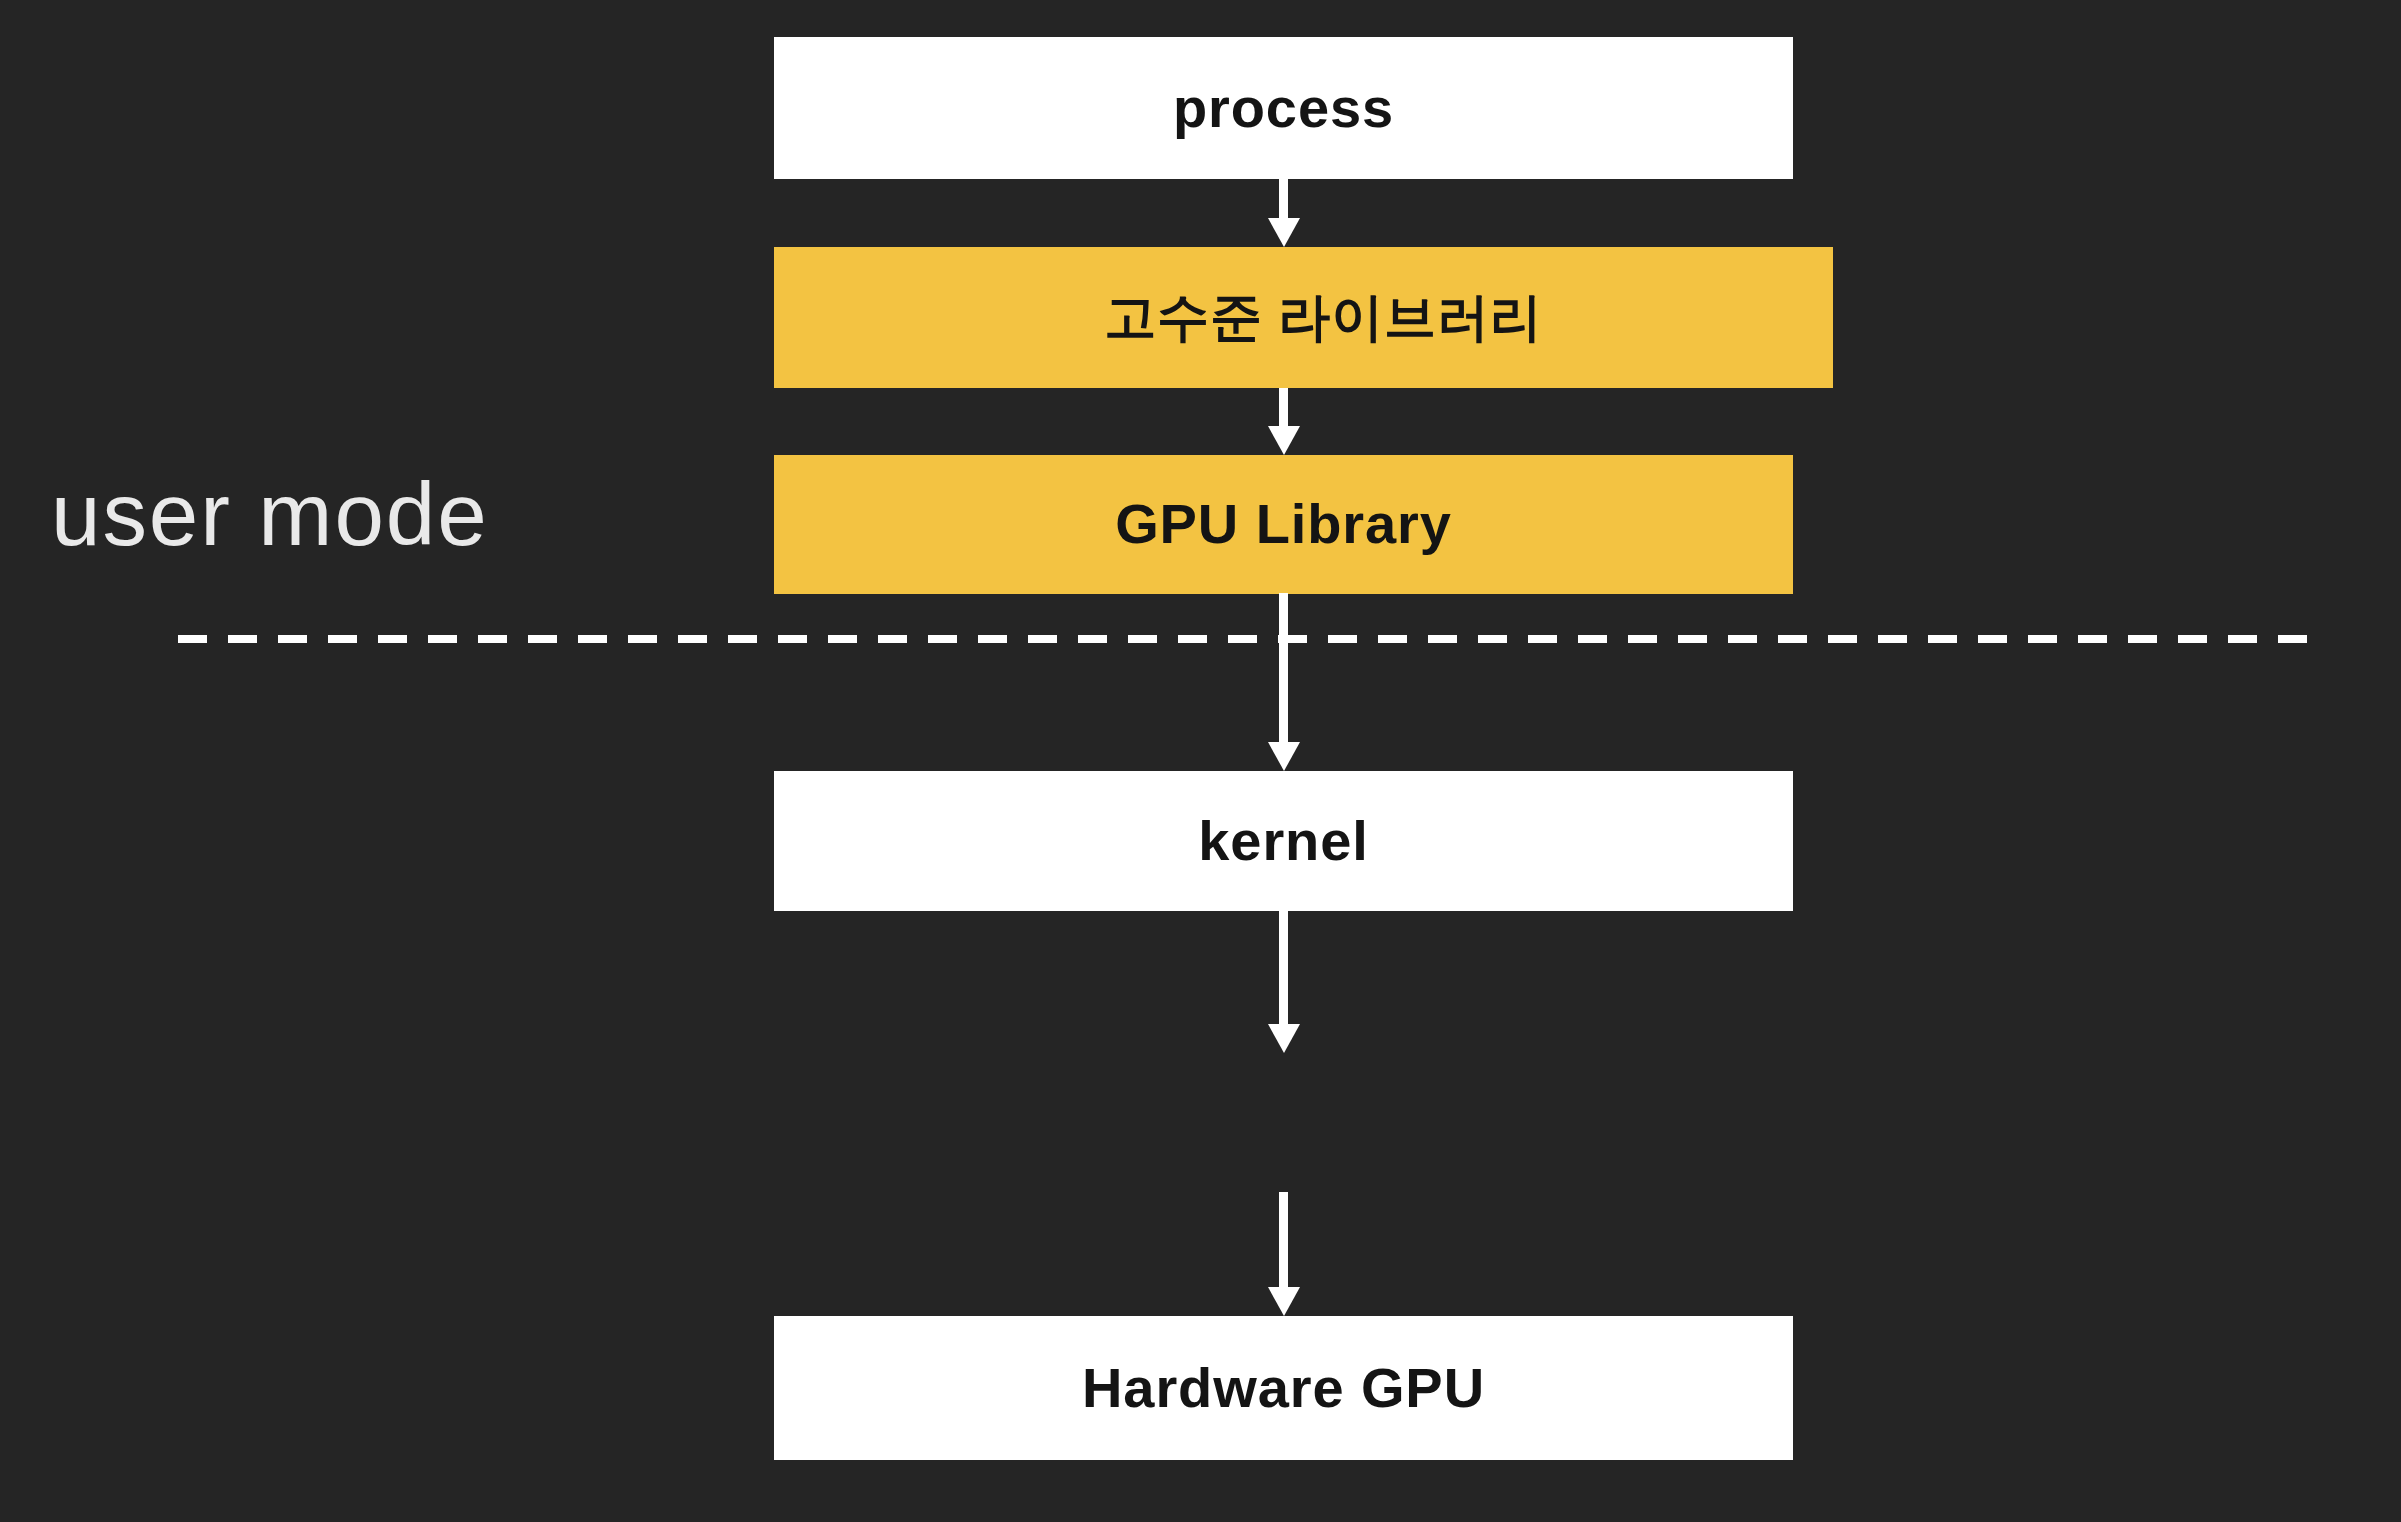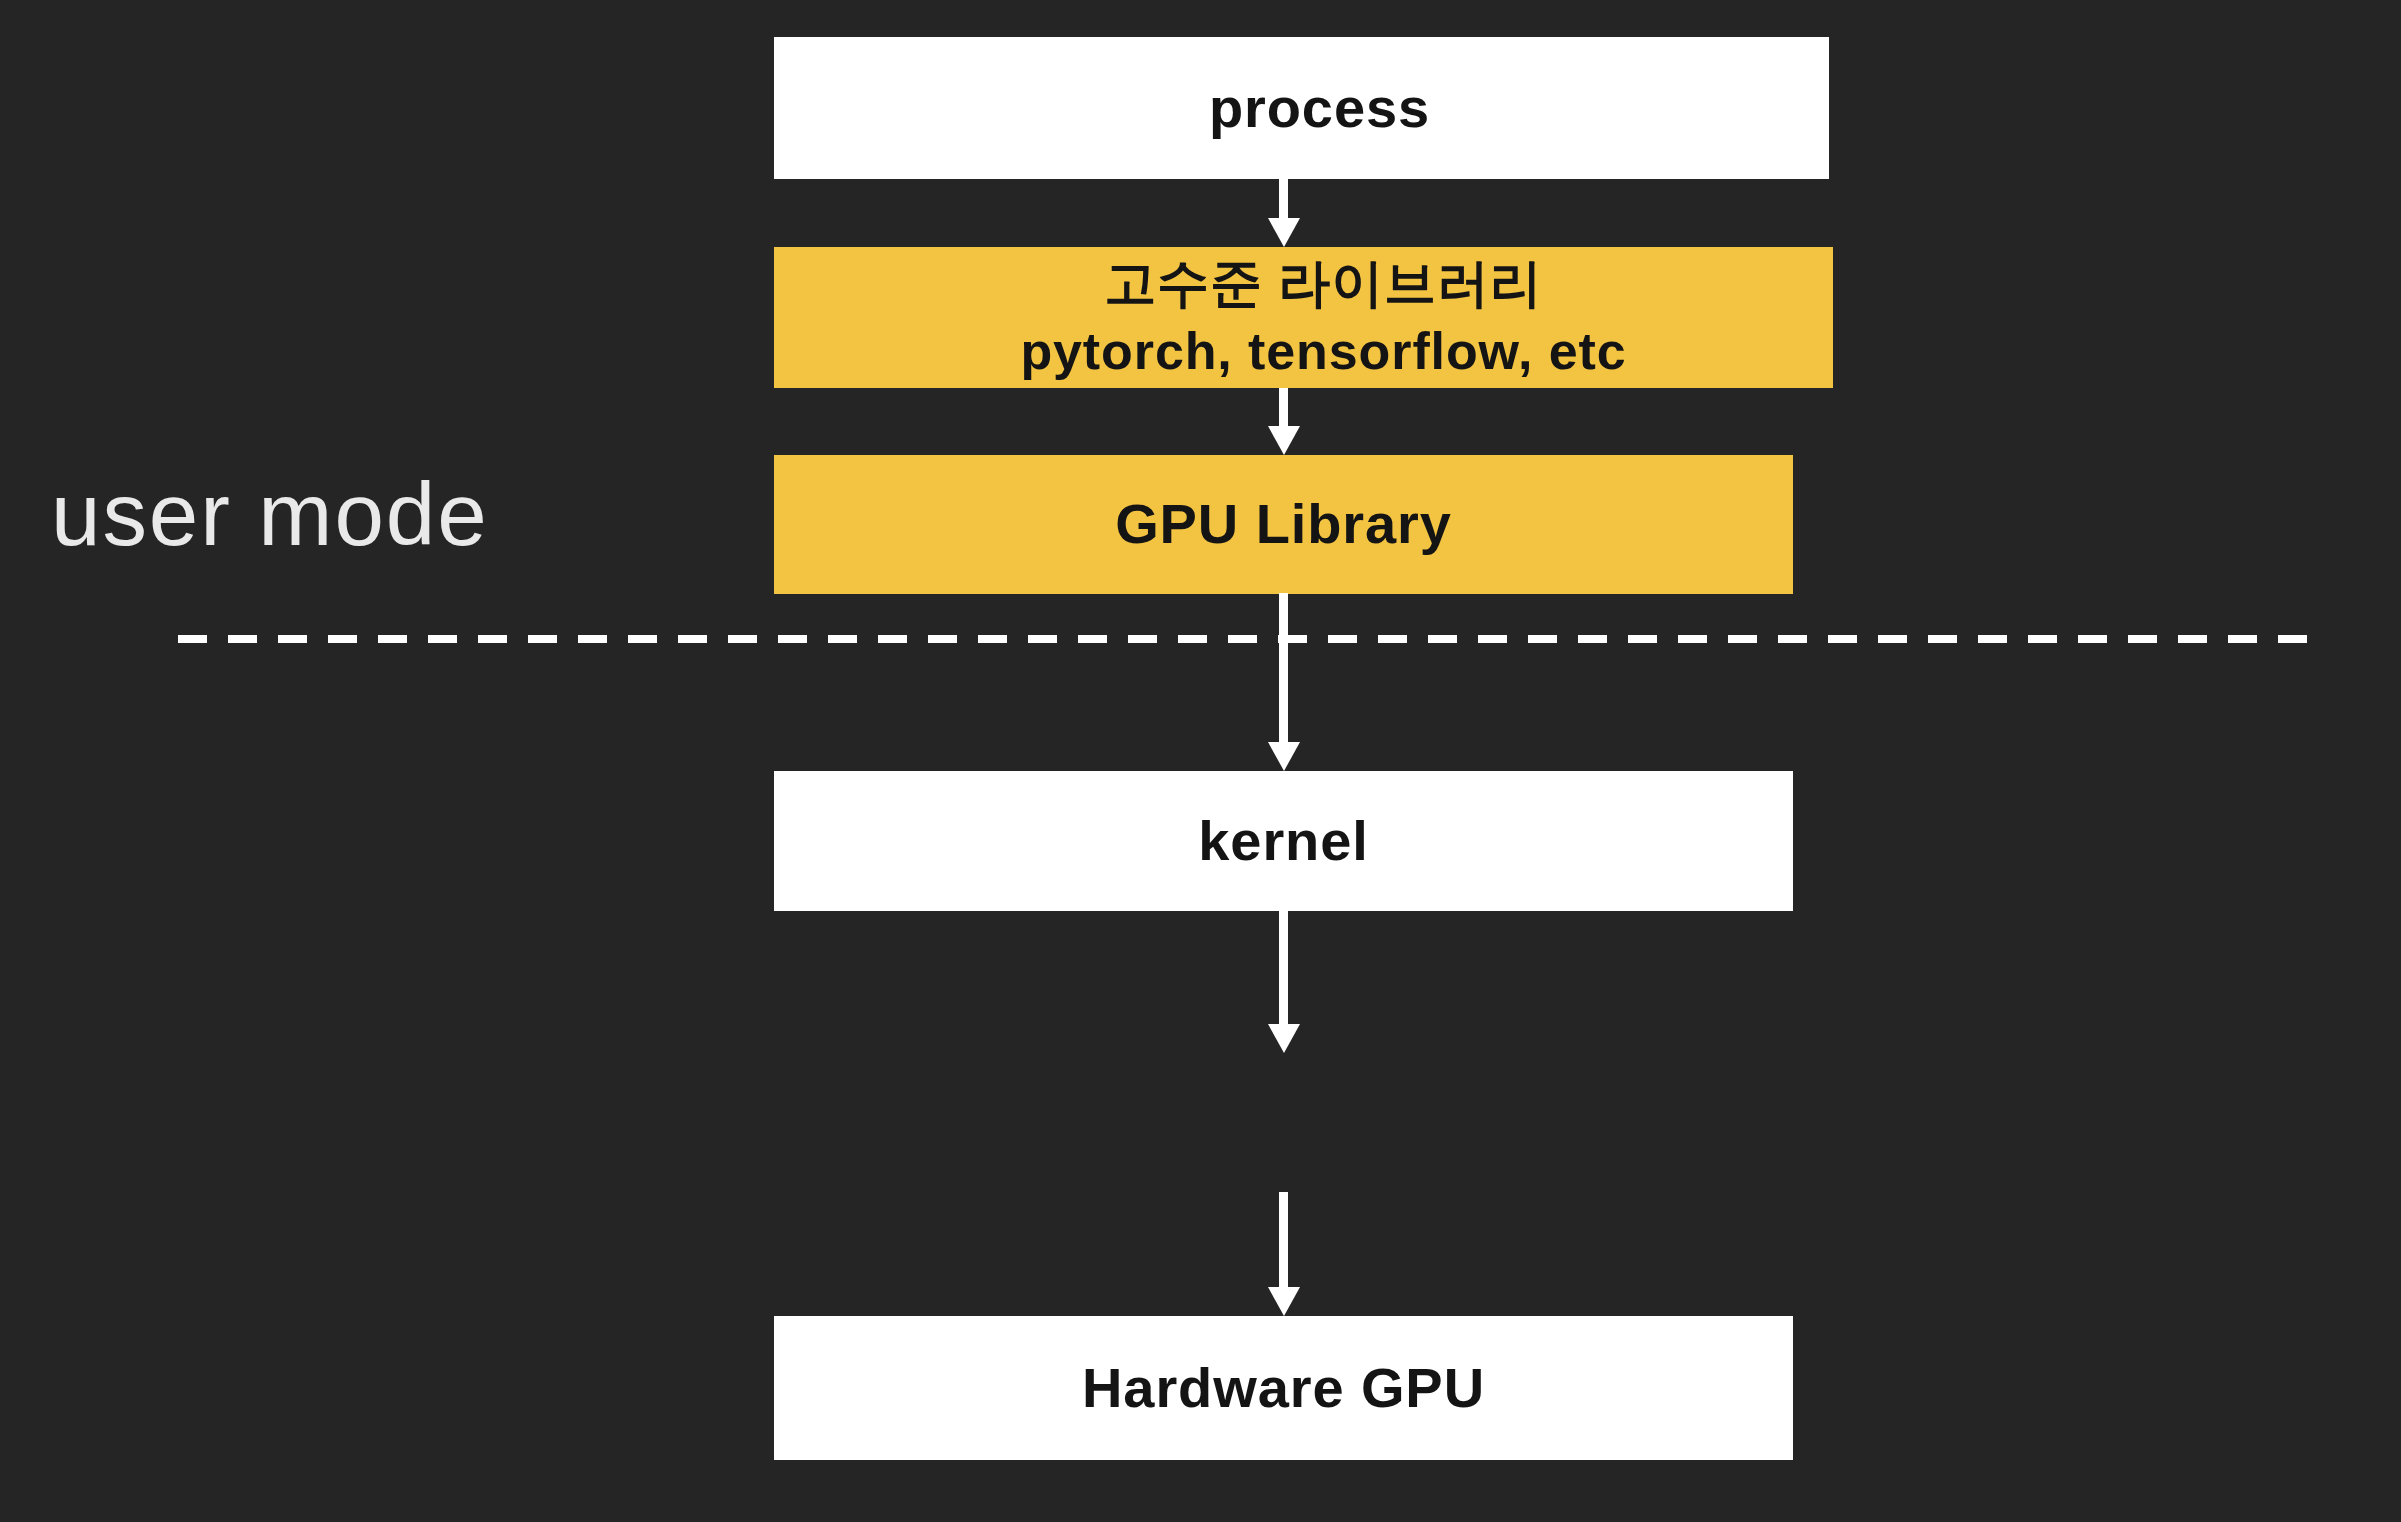--- a/index.html
+++ b/index.html
@@ -29,21 +29,21 @@
     color: #141414;
     font-size: 56px;
     font-weight: 600;
     letter-spacing: 0.9px;
     line-height: 1.3;
   }
   .node.white  { background: #FFFFFF; }
   .node.yellow { background: #F3C342; }
   .node.two-line { font-size: 52px; }
 
-  #node-process          { top: 37px;   height: 142px; padding-left: 36px; }
+  #node-process          { top: 37px;   height: 142px; }
   #node-highlevel-lib    { top: 247px;  height: 141px; padding-left: 40px; }
   #node-gpu-library      { top: 455px;  height: 139px; }
   #node-kernel           { top: 771px;  height: 140px; }
   #node-gpu-driver       { top: 1053px; height: 140px; }
   #node-hardware-gpu     { top: 1316px; height: 144px; }
 
   
   .arrow {
     position: absolute;
     left: 1268px;
@@ -110,21 +110,20 @@
 
   <div class="divider"></div>
 
 
   <div class="node white" id="node-process">
     <span>process</span>
   </div>
 
   <div class="node yellow two-line" id="node-highlevel-lib">
     <span>고수준 라이브러리</span>
-    <span>pytorch, tensorflow, etc</span>
   </div>
 
   <div class="node yellow" id="node-gpu-library">
     <span>GPU Library</span>
   </div>
 
   <div class="node white" id="node-kernel">
     <span>kernel</span>
   </div>
 

